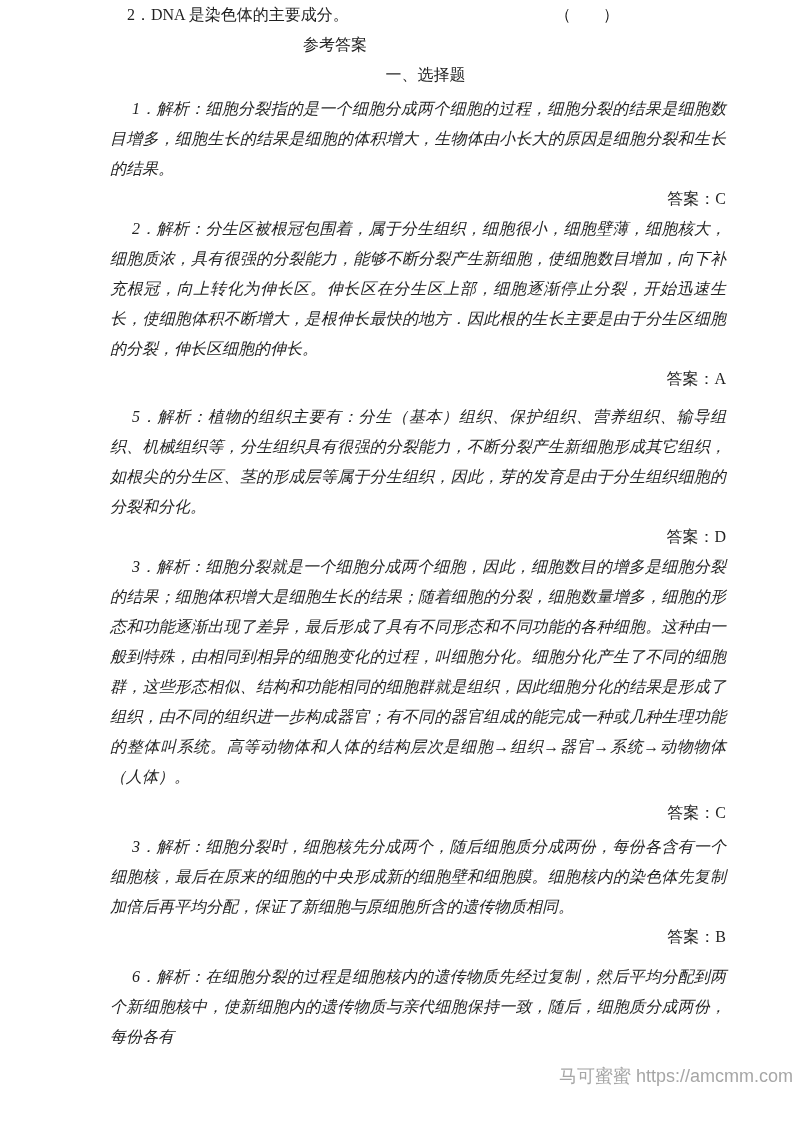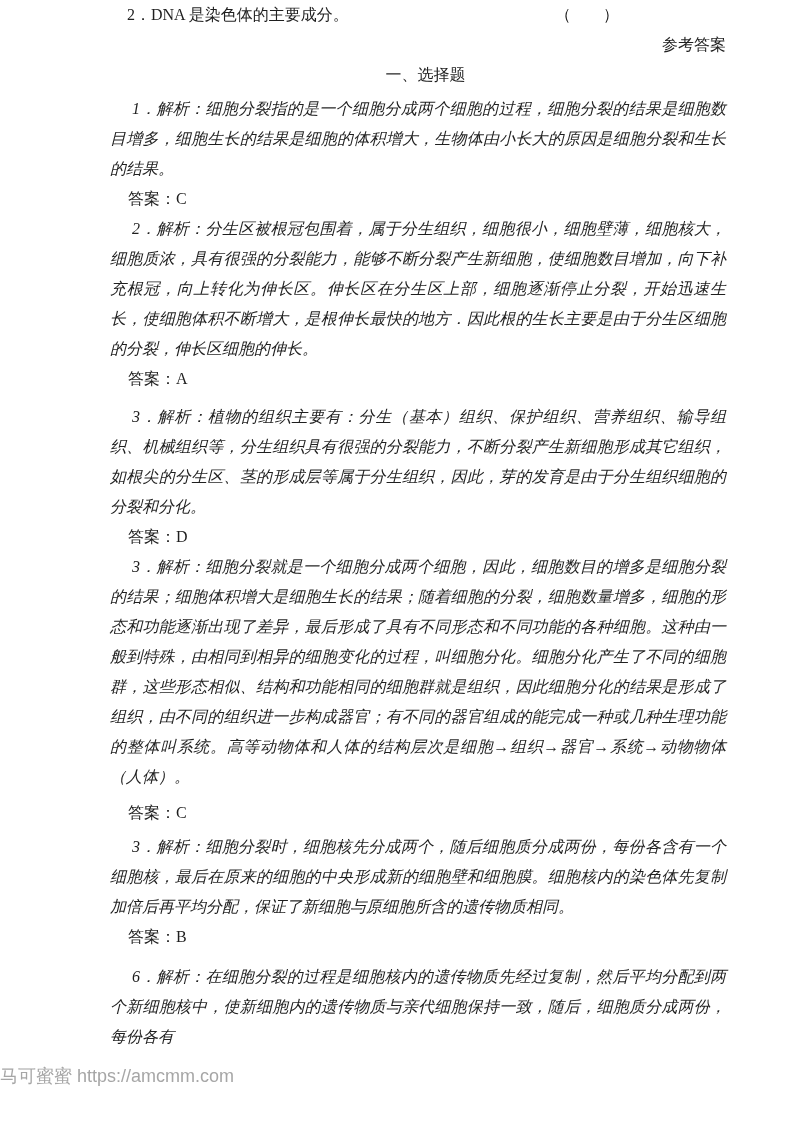--- a/index.html
+++ b/index.html
@@ -34,43 +34,43 @@
     text-align: left;
   }
   .brk {
     position: absolute;
     left: 445px;
     top: 0;
     text-indent: 0;
   }
   .title {
     margin-top: 5px;
-    text-align: right;
+    text-align: left;
     text-indent: 193px;
   }
   .section {
     margin-top: 5px;
     text-align: center;
     text-indent: 15px;
   }
   .item .body { text-indent: 22px; font-style: italic; }
-  .item .ans  { text-indent: 18px; text-align: left; }
+  .item .ans  { text-indent: 18px; text-align: right; }
 
   .item:nth-child(1) { margin-top: 4px; }
   .item:nth-child(3) { margin-top: 8px; }
   .item:nth-child(4) .ans { margin-top: 6px; }
   .item:nth-child(5) { margin-top: 4px; }
   .item:nth-child(6) { margin-top: 10px; }
 
   .footer {
     position: absolute;
     left: 0;
     right: 0;
     top: 1062px;
-    text-align: left;
+    text-align: right;
     font-family: "Liberation Sans", "DejaVu Sans", sans-serif;
     font-size: 18px;
     line-height: 28px;
     color: #a6a6a6;
   }
 </style>
 </head>
 <body>
 
 <div class="page">
@@ -90,21 +90,21 @@
     <p class="body">1．解析：细胞分裂指的是一个细胞分成两个细胞的过程，细胞分裂的结果是细胞数目增多，细胞生长的结果是细胞的体积增大，生物体由小长大的原因是细胞分裂和生长的结果。</p>
     <p class="ans">答案：C</p>
   </div>
 
   <div class="item">
     <p class="body">2．解析：分生区被根冠包围着，属于分生组织，细胞很小，细胞壁薄，细胞核大，细胞质浓，具有很强的分裂能力，能够不断分裂产生新细胞，使细胞数目增加，向下补充根冠，向上转化为伸长区。伸长区在分生区上部，细胞逐渐停止分裂，开始迅速生长，使细胞体积不断增大，是根伸长最快的地方．因此根的生长主要是由于分生区细胞的分裂，伸长区细胞的伸长。</p>
     <p class="ans">答案：A</p>
   </div>
 
   <div class="item">
-    <p class="body">3．解析：植物的组织主要有：分生（基本）组织、保护组织、营养组织、输导组织、机械组织等，分生组织具有很强的分裂能力，不断分裂产生新细胞形成其它组织，如根尖的分生区、茎的形成层等属于分生组织，因此，芽的发育是由于分生组织细胞的分裂和分化。</p>
+    <p class="body">5．解析：植物的组织主要有：分生（基本）组织、保护组织、营养组织、输导组织、机械组织等，分生组织具有很强的分裂能力，不断分裂产生新细胞形成其它组织，如根尖的分生区、茎的形成层等属于分生组织，因此，芽的发育是由于分生组织细胞的分裂和分化。</p>
     <p class="ans">答案：D</p>
   </div>
 
   <div class="item">
     <p class="body">3．解析：细胞分裂就是一个细胞分成两个细胞，因此，细胞数目的增多是细胞分裂的结果；细胞体积增大是细胞生长的结果；随着细胞的分裂，细胞数量增多，细胞的形态和功能逐渐出现了差异，最后形成了具有不同形态和不同功能的各种细胞。这种由一般到特殊，由相同到相异的细胞变化的过程，叫细胞分化。细胞分化产生了不同的细胞群，这些形态相似、结构和功能相同的细胞群就是组织，因此细胞分化的结果是形成了组织，由不同的组织进一步构成器官；有不同的器官组成的能完成一种或几种生理功能的整体叫系统。高等动物体和人体的结构层次是细胞→组织→器官→系统→动物物体（人体）。</p>
     <p class="ans">答案：C</p>
   </div>
 
   <div class="item">
     <p class="body">3．解析：细胞分裂时，细胞核先分成两个，随后细胞质分成两份，每份各含有一个细胞核，最后在原来的细胞的中央形成新的细胞壁和细胞膜。细胞核内的染色体先复制加倍后再平均分配，保证了新细胞与原细胞所含的遗传物质相同。</p>

